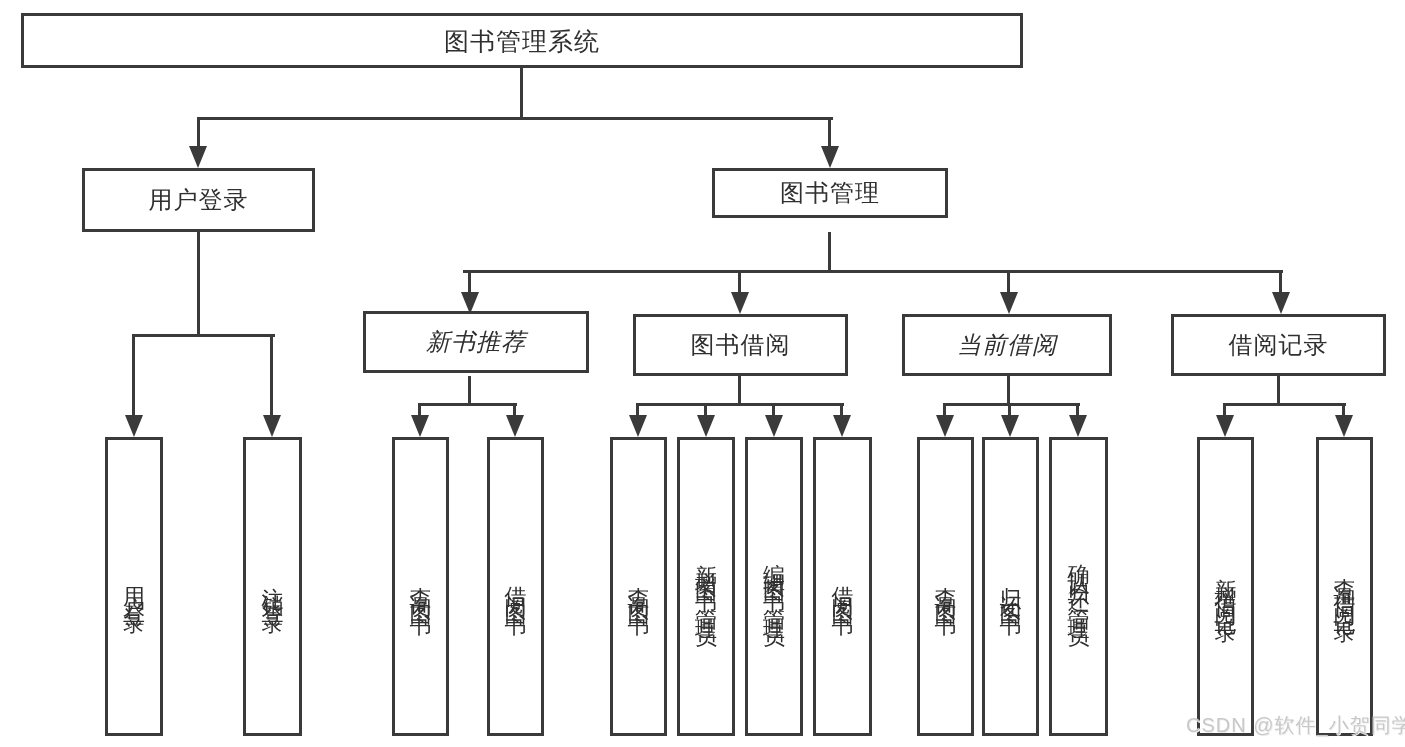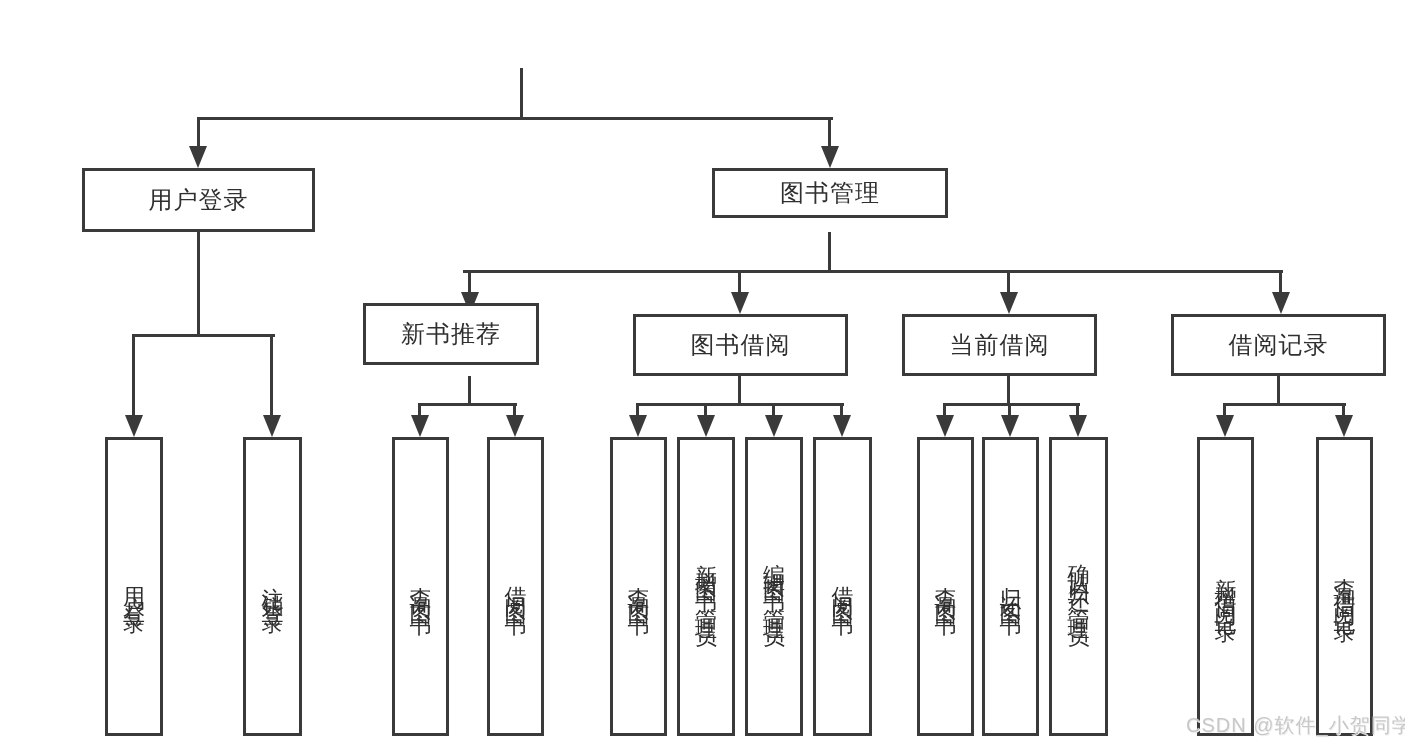--- a/index.html
+++ b/index.html
@@ -28,20 +28,21 @@
     position:absolute;left:1186px;top:712px;font-size:20px;letter-spacing:1px;
     color:#c8c8c8;white-space:nowrap;z-index:5;
     text-shadow:1px 1px 0 #efefef;
   }
 </style>
 </head>
 <body>
 
 <div id="canvas">
 
+  <div class="box" style="left:21px;top:13px;width:1002px;height:55px;font-size:25px;">图书管理系统</div>
 
   <div class="vline" style="left:520px;top:68px;height:51px;"></div>
   <div class="hline" style="left:197px;top:117px;width:636px;"></div>
   <div class="vline" style="left:197px;top:117px;height:29px;"></div>
   <div class="vline" style="left:828px;top:117px;height:29px;"></div>
   <div class="arr" style="left:189px;top:146px;"></div>
   <div class="arr" style="left:821px;top:146px;"></div>
 
   <div class="box" style="left:82px;top:168px;width:233px;height:64px;">用户登录</div>
   <div class="box" style="left:712px;top:168px;width:236px;height:50px;">图书管理</div>
@@ -57,23 +58,23 @@
   <div class="hline" style="left:463px;top:270px;width:820px;"></div>
   <div class="vline" style="left:468px;top:270px;height:24px;"></div>
   <div class="vline" style="left:738px;top:270px;height:24px;"></div>
   <div class="vline" style="left:1007px;top:270px;height:24px;"></div>
   <div class="vline" style="left:1279px;top:270px;height:24px;"></div>
   <div class="arr" style="left:461px;top:292px;"></div>
   <div class="arr" style="left:731px;top:292px;"></div>
   <div class="arr" style="left:1000px;top:292px;"></div>
   <div class="arr" style="left:1272px;top:292px;"></div>
 
-  <div class="box" style="left:363px;top:303px;width:176px;height:62px;">新书推荐</div>
+  <div class="box" style="left:363px;top:311px;width:226px;height:62px;font-style:italic;">新书推荐</div>
   <div class="box" style="left:633px;top:314px;width:215px;height:62px;">图书借阅</div>
-  <div class="box" style="left:902px;top:314px;width:195px;height:62px;">当前借阅</div>
+  <div class="box" style="left:902px;top:314px;width:210px;height:62px;font-style:italic;">当前借阅</div>
   <div class="box" style="left:1171px;top:314px;width:215px;height:62px;">借阅记录</div>
 
   <div class="vline" style="left:468px;top:376px;height:29px;"></div>
   <div class="hline" style="left:418px;top:403px;width:99px;"></div>
   <div class="vline" style="left:418px;top:403px;height:13px;"></div>
   <div class="vline" style="left:513px;top:403px;height:13px;"></div>
   <div class="arr" style="left:411px;top:415px;"></div>
   <div class="arr" style="left:506px;top:415px;"></div>
 
   <div class="vline" style="left:738px;top:376px;height:29px;"></div>

